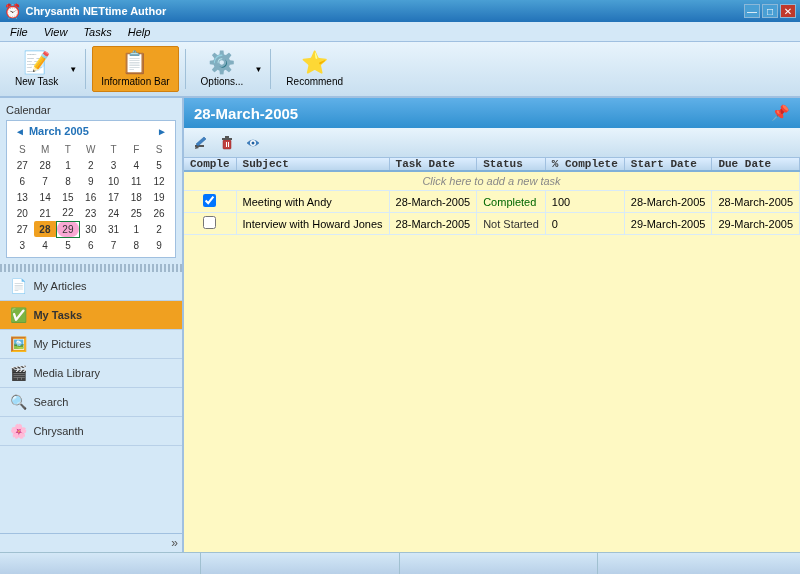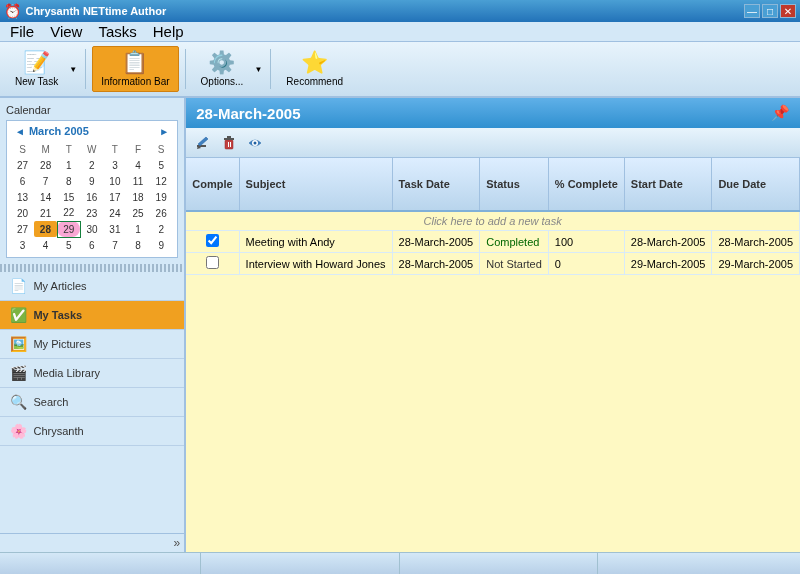--- a/index.html
+++ b/index.html
@@ -30,21 +30,22 @@
       height: 20px;
       display: flex;
       align-items: center;
       padding: 0 4px;
       gap: 4px;
       border-bottom: 1px solid #a0c0e0;
     }
     .menu-item {
       padding: 2px 6px;
       cursor: pointer;
-      font-size: 15px;
+      font-size: 11px;
+      font-style: italic;
     }
 
     
     #toolbar {
       background: linear-gradient(to bottom, #e8f4fc, #c8dff0);
       height: 56px;
       display: flex;
       align-items: center;
       padding: 4px 6px;
       gap: 4px;
@@ -217,27 +218,28 @@
     #task-table-wrapper { flex: 1; overflow: auto; }
     #task-table {
       width: 100%;
       border-collapse: collapse;
       font-size: 11px;
     }
     #task-table thead tr {
       background: linear-gradient(to bottom, #ddeeff, #b8d4ec);
     }
     #task-table th {
-      padding: 20px 6px;
+      padding: 0 6px;
       border-right: 1px solid #a0c0e0;
       border-bottom: 2px solid #80b0d8;
       text-align: left;
       font-weight: bold;
       color: #333;
       white-space: nowrap;
+      font-family: Liberation Mono, monospace;
     }
     .add-task-row td {
       text-align: center;
       color: #888;
       font-style: italic;
       padding: 4px;
       border-bottom: 1px solid #d8eaf8;
     }
     #task-table td {
       padding: 3px 6px;

